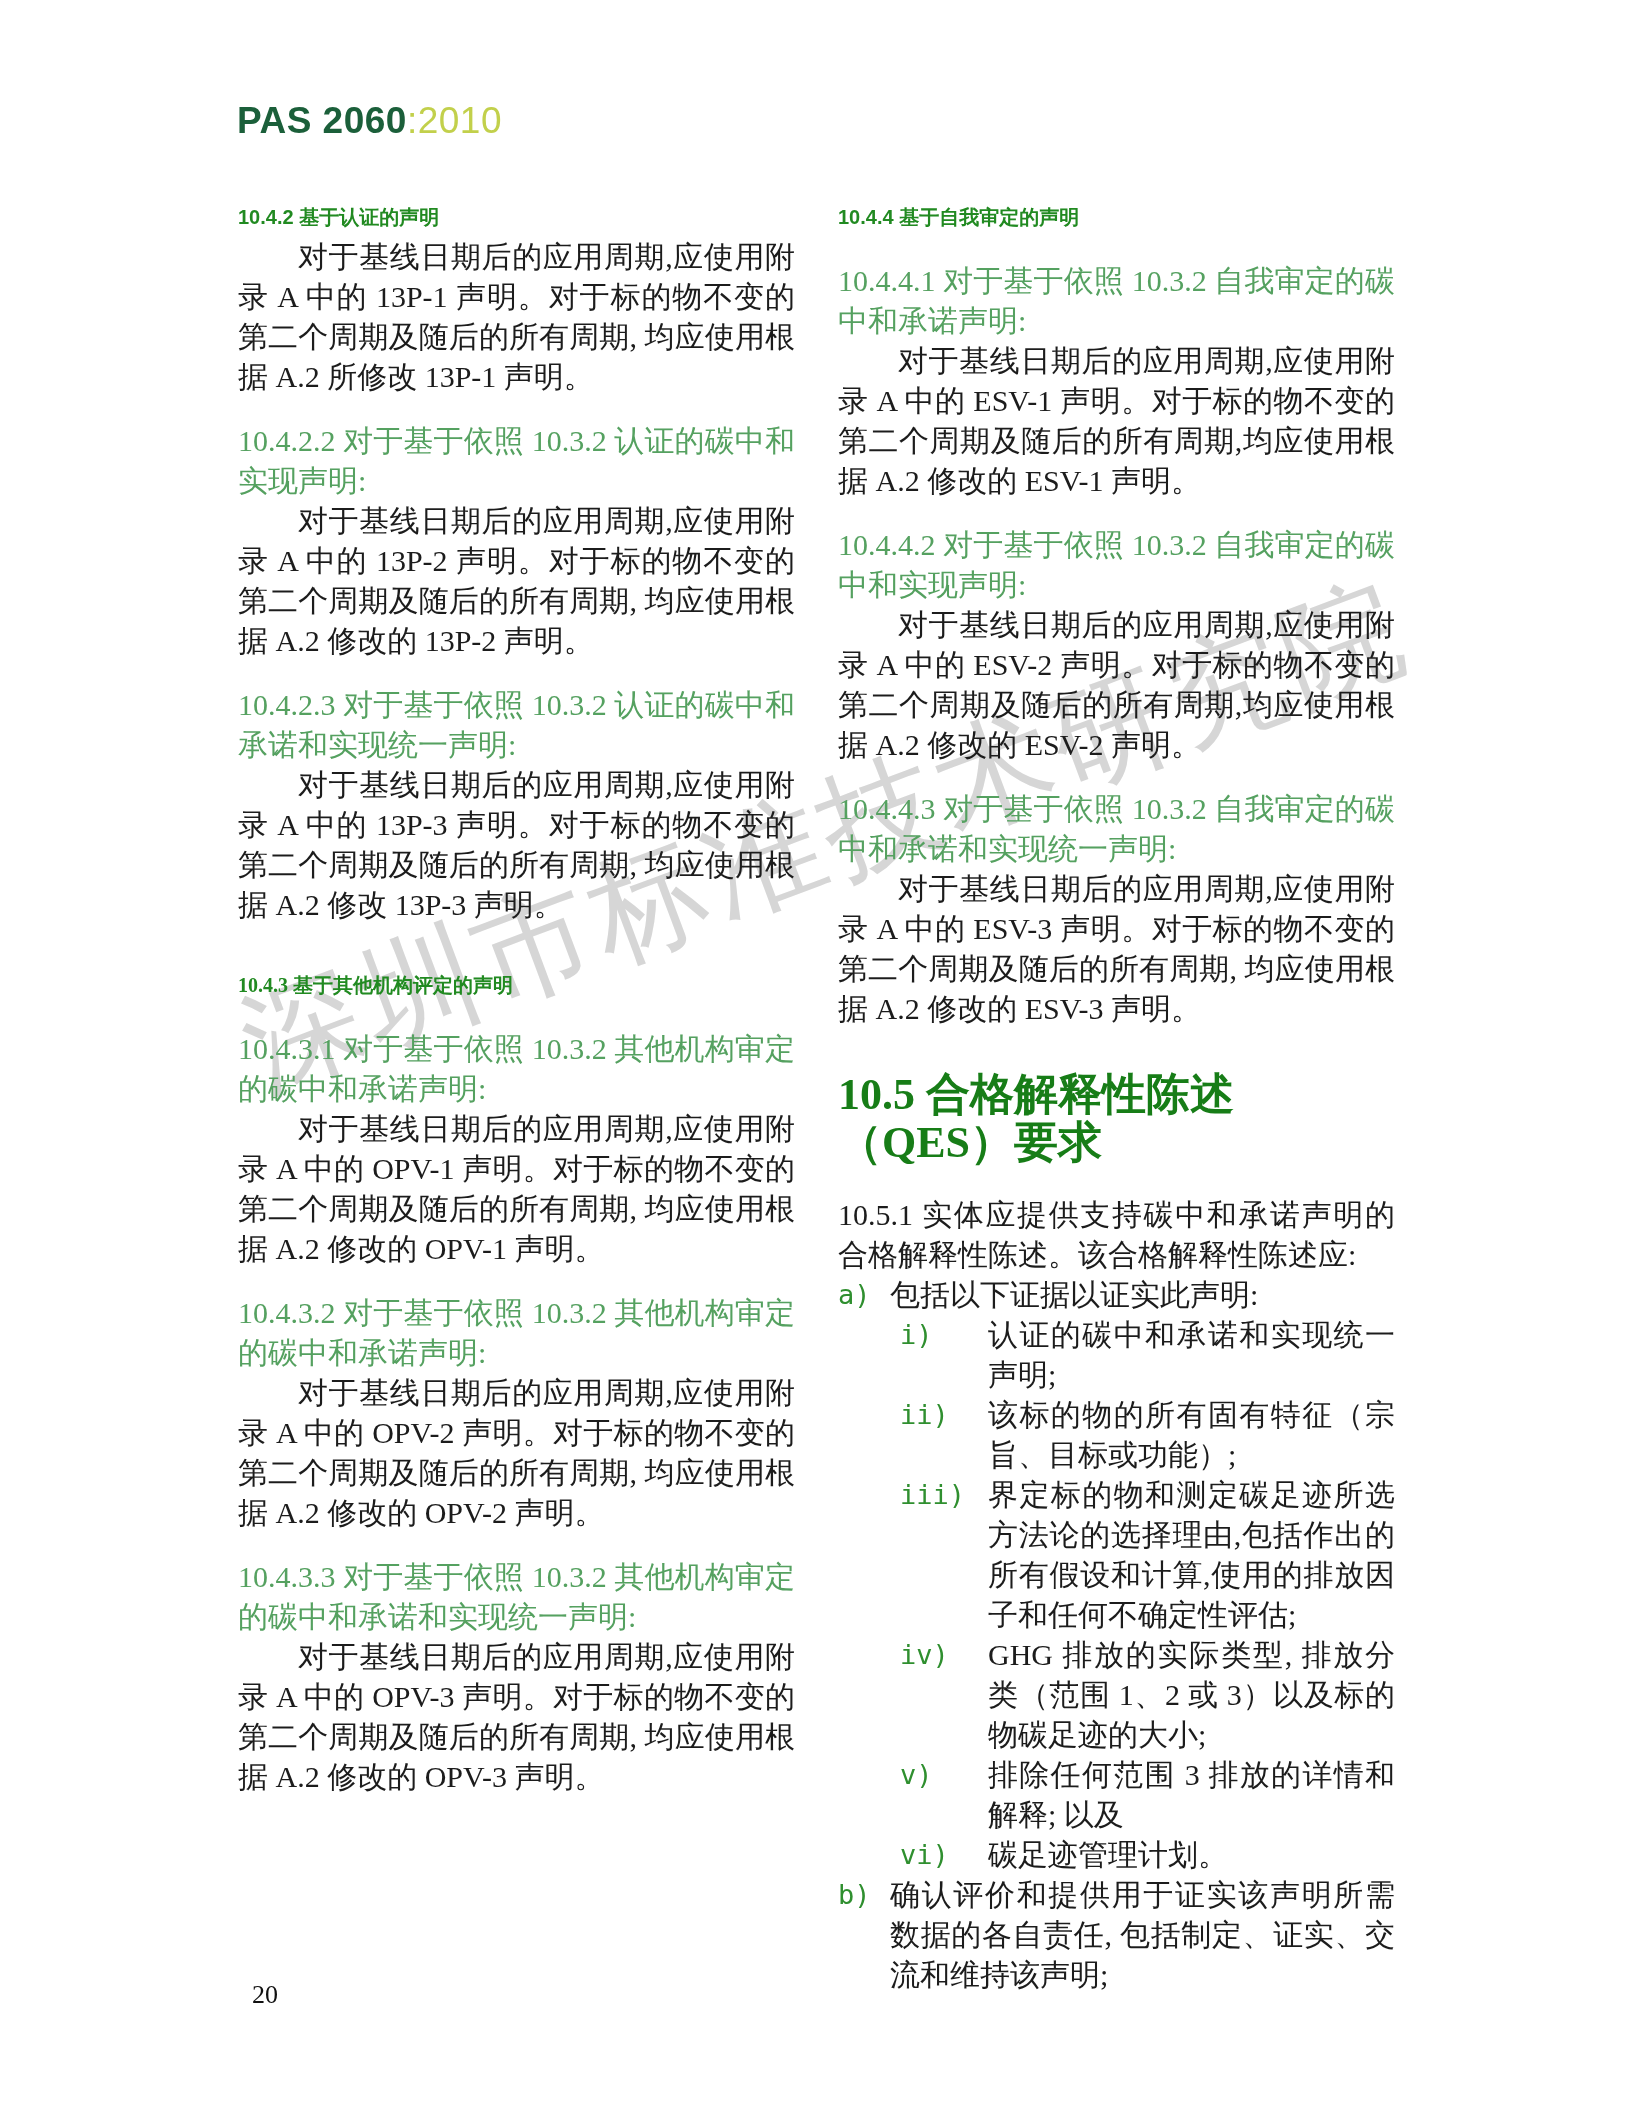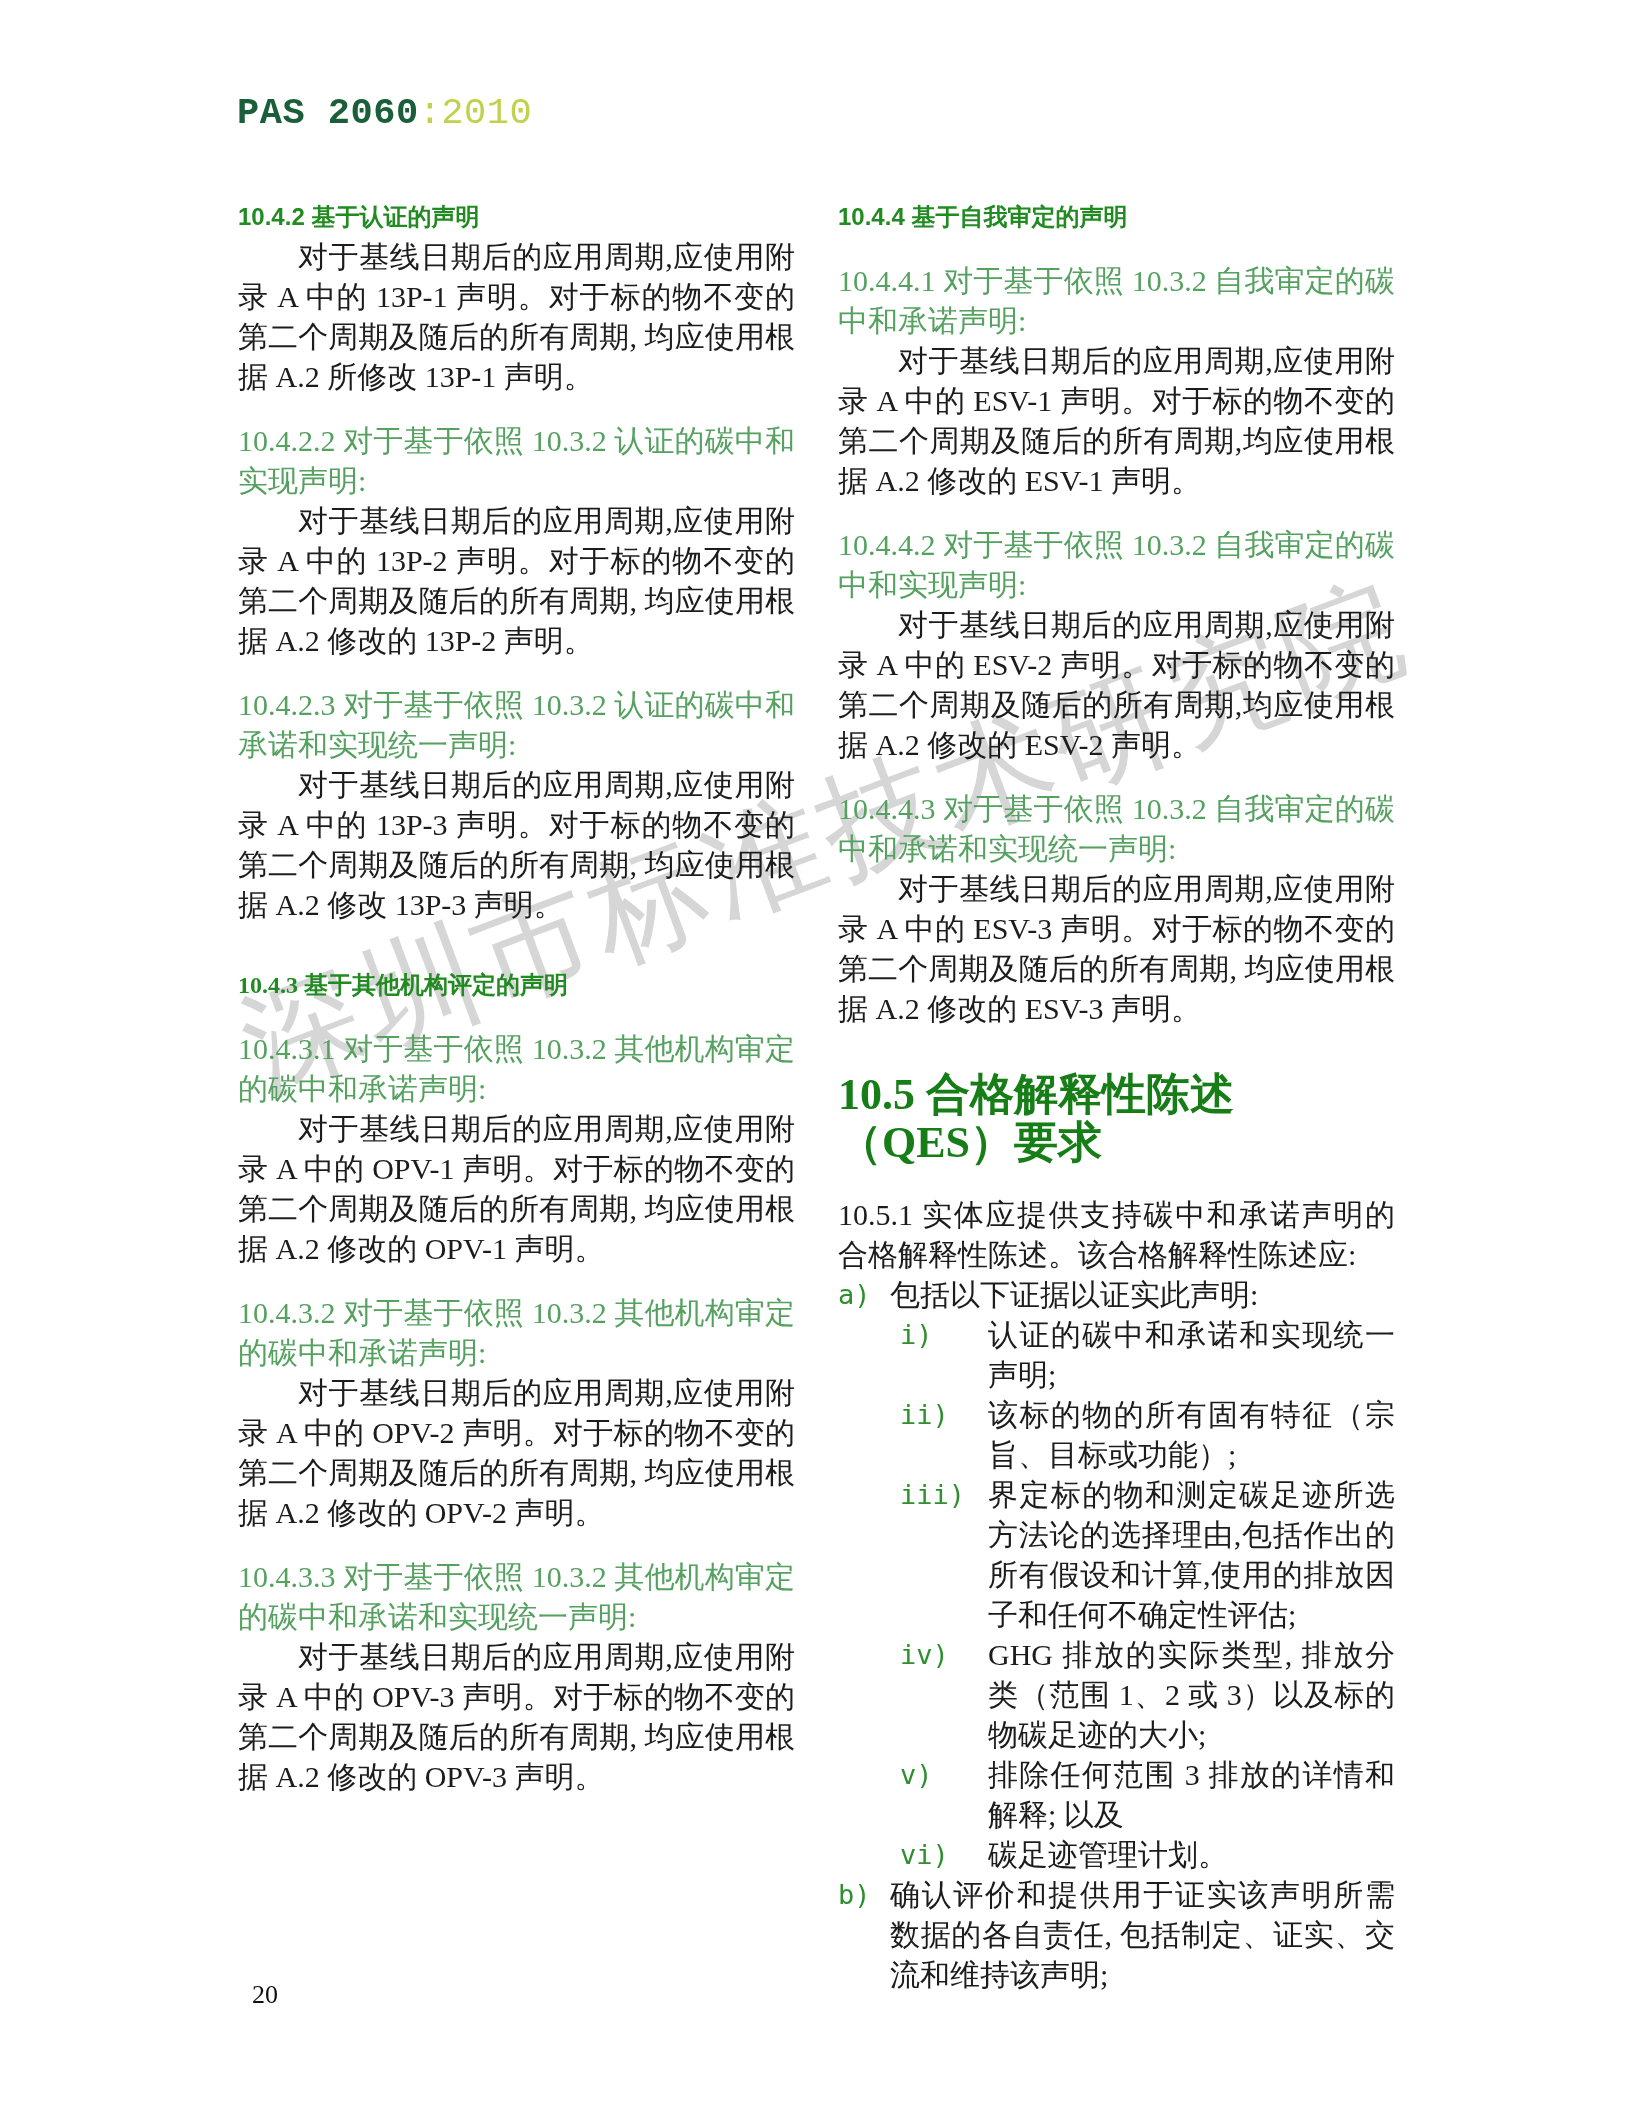--- a/index.html
+++ b/index.html
@@ -8,22 +8,22 @@
     background:#ffffff;
     font-family:"Liberation Serif","DejaVu Serif",serif;
     color:#1c1c1c;
     position:relative;
     overflow:hidden;
   }
   .page{position:absolute;inset:0;overflow:hidden;}
 
   
   .brand{
-    position:absolute;left:237px;top:92px;
-    font-family:Liberation Mono, monospace;
+    position:absolute;left:237px;top:100px;
+    font-family:Liberation Sans, sans-serif;
     font-size:37px;font-weight:bold;color:#1b5f3a;
     letter-spacing:0.5px;white-space:nowrap;
   }
   .brand .year{color:#c2d04b;font-weight:normal;}
 
   
   .watermark{
     position:absolute;left:175px;top:758px;width:1300px;
     transform:rotate(-20.5deg);
     font-family:"Liberation Sans","DejaVu Sans",sans-serif;
@@ -35,21 +35,21 @@
   
   .col{
     position:absolute;top:197px;width:557px;
     font-size:30px;line-height:40px;
   }
   .col-left{left:238px;}
   .col-right{left:838px;}
 
   .h-major{
     font-family:"Liberation Sans","DejaVu Sans",sans-serif;
-    font-weight:bold;font-size:24px;line-height:40px;
+    font-weight:bold;font-size:20px;line-height:40px;
     color:#218a21;margin:0 0 0 0;
   }
   .h-major.spaced{margin-top:40px;font-family:Liberation Serif, serif;}
   .sub{
     color:#55a160;margin:24px 0 0 0;text-align:justify;
   }
   .bodyp{
     margin:0;text-indent:60px;text-align:justify;
   }
   p{margin:0;}

